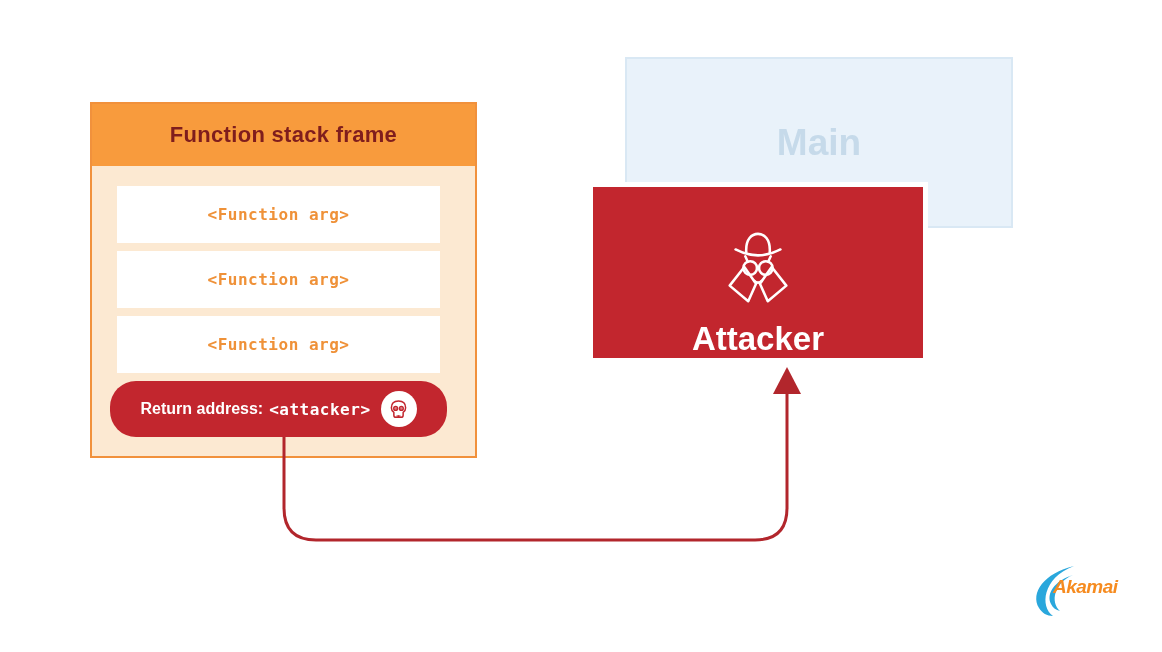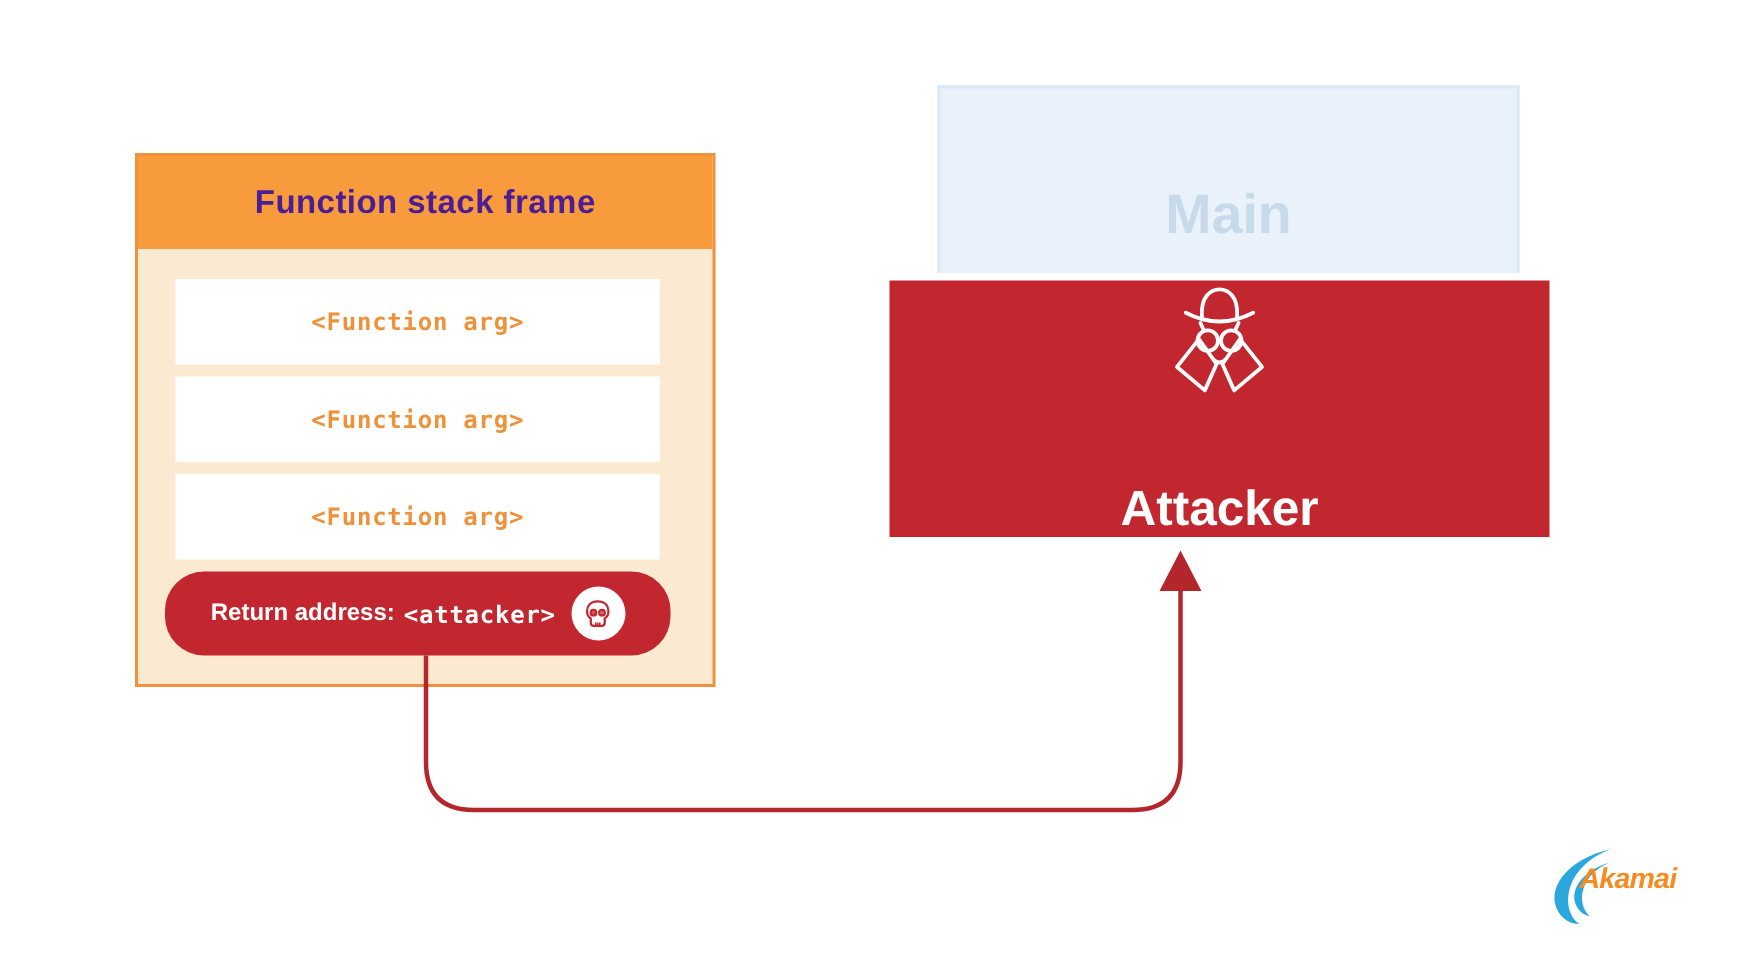--- a/index.html
+++ b/index.html
@@ -19,21 +19,21 @@
     width: 387px; height: 356px;
     background: #fce9d2;
     border: 2px solid #f1913c;
     box-sizing: border-box;
     z-index: 2;
   }
   .stack-header {
     height: 62px;
     background: #f89b3d;
     display: flex; align-items: center; justify-content: center;
-    color: #4c1d95;
+    color: #7f1d1d;
     font-size: 22px;
     font-weight: bold;
     letter-spacing: 0.3px;
   }
   .stack-body {
     padding: 20px 35px 0 25px;
   }
   .stack-row {
     height: 57px;
     margin-bottom: 8px;
@@ -80,25 +80,25 @@
     z-index: 1;
   }
   .main-label {
     color: #c6daea;
     font-size: 37px;
     font-weight: bold;
   }
   .attacker-box {
     position: absolute;
     left: 593px; top: 187px;
-    width: 440px; height: 171px;
+    width: 330px; height: 171px;
     background: #c2262e;
     box-shadow: 0 0 0 5px #ffffff;
     display: flex; flex-direction: column;
-    align-items: center; justify-content: space-between;
+    align-items: center; justify-content: flex-end;
     z-index: 2;
   }
   .attacker-label {
     color: #ffffff;
     font-size: 33px;
     font-weight: bold;
     margin-top: 4px;
   }
 
   

